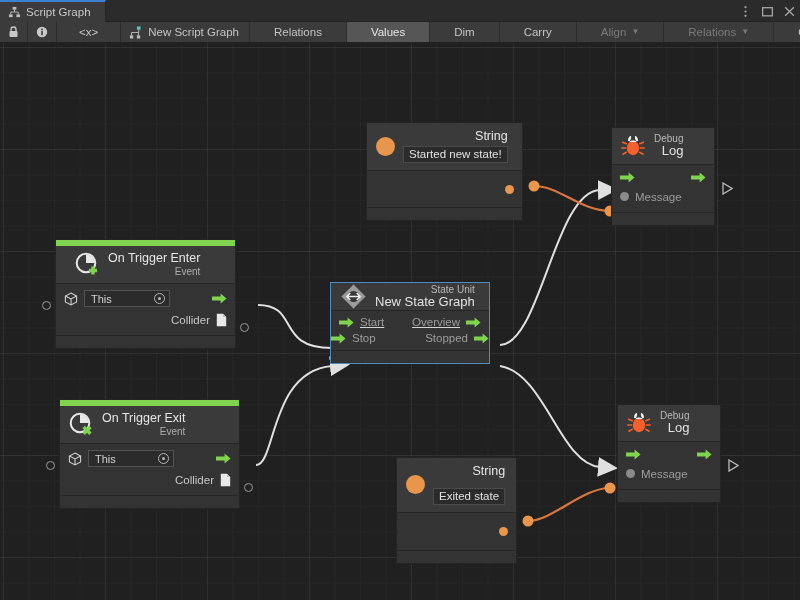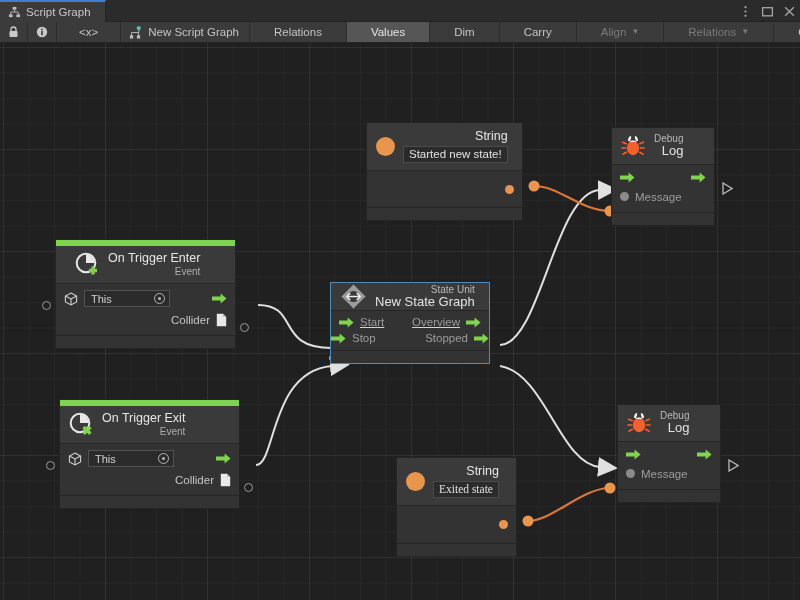--- a/index.html
+++ b/index.html
@@ -466,21 +466,21 @@
       <div class="node-foot"></div>
     </div>
     <span class="ext ext-circle" style="left:46px; top:418px;"></span>
     <span class="ext ext-circle" style="left:244px; top:440px;"></span>
 
     <div class="node" style="left:396px; top:414px; width:121px;">
       <div class="node-head">
         <span class="bigdot-orange"></span>
         <span class="head-text">
           <span class="head-title-one">String</span>
-          <span class="strfield" style="margin-top:3px;font-family:Liberation Serif, serif;">
+          <span class="strfield" style="margin-top:10px;">
             <span>Exited state</span>
           </span>
         </span>
       </div>
       <div class="node-body" style="height:37px;">
         <div class="row" style="justify-content:flex-end; padding-top:14px;">
           <span class="dot-orange"></span>
         </div>
       </div>
       <div class="node-foot"></div>

